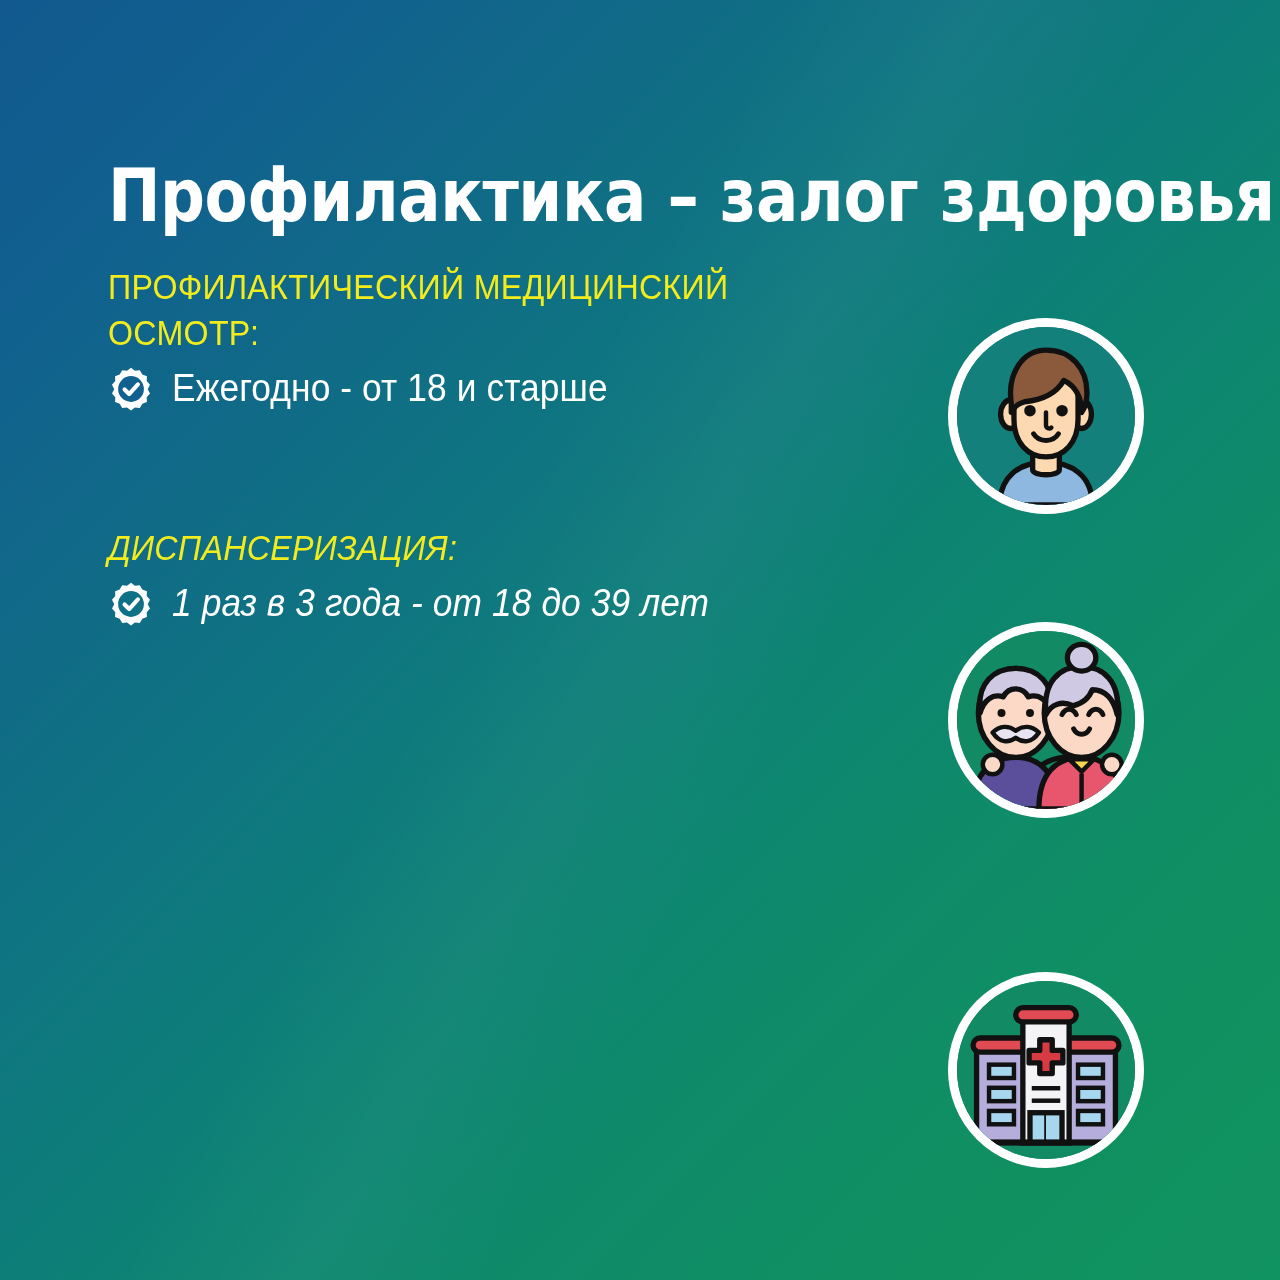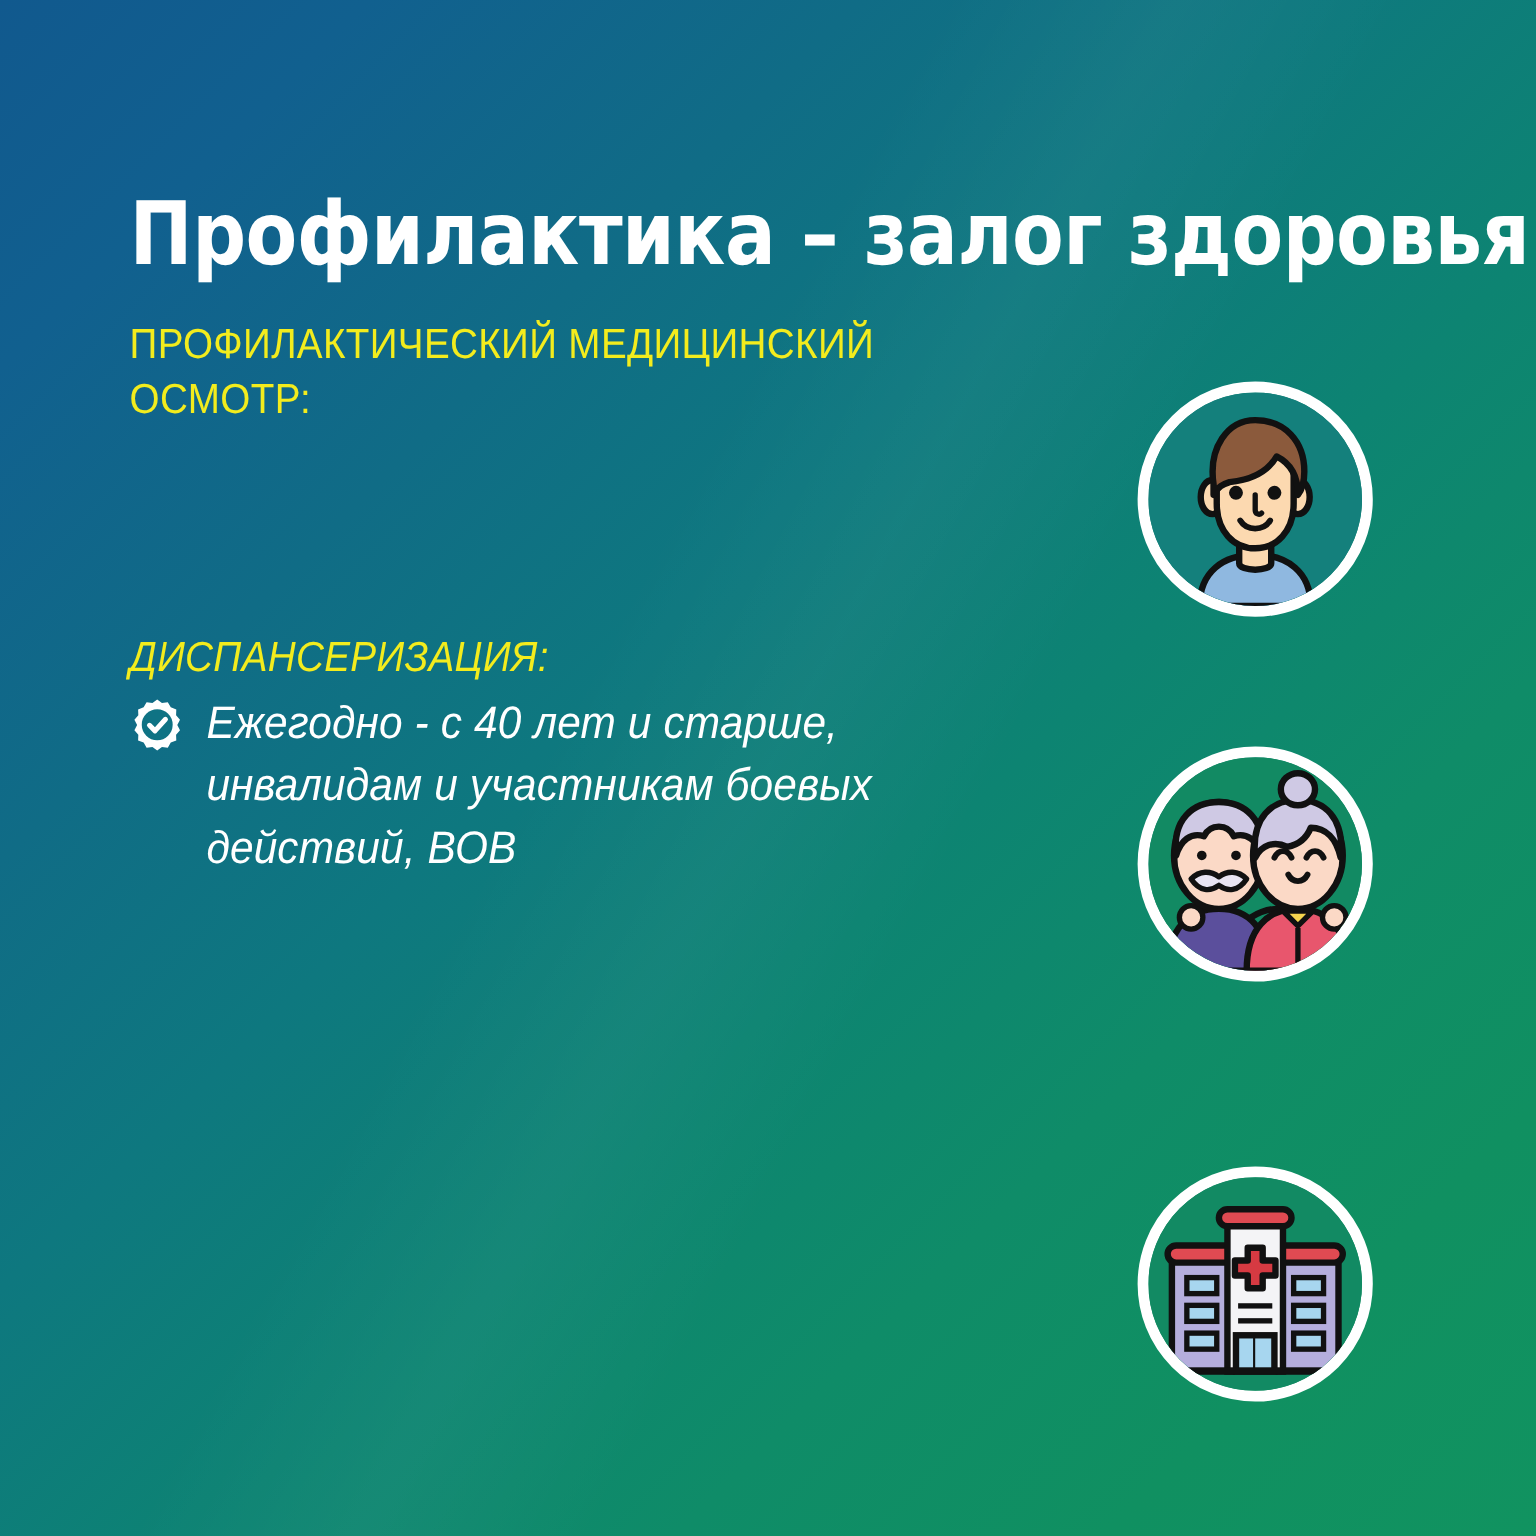--- a/index.html
+++ b/index.html
@@ -130,42 +130,54 @@
 <div id="poster">
 
   <h1 class="title">Профилактика – залог здоровья!</h1>
 
   <div class="content">
 
     <div class="section" id="section-0">
       <div class="section-heading">ПРОФИЛАКТИЧЕСКИЙ МЕДИЦИНСКИЙ
 ОСМОТР:</div>
 
-    </div>
-
-    <div class="section" id="section-1">
-      <div class="section-heading">ДИСПАНСЕРИЗАЦИЯ:</div>
-
-
       <div class="bullet-row">
         <span class="bullet-icon">
           <svg viewBox="0 0 100 100" aria-hidden="true">
             <path fill="#ffffff" d="M50 4 L58.6 10.3 L69.2 9.2 L74.6 18.4 L84.6 22.1 L84.2 32.8
                      L91.3 40.8 L86.4 50.3 L91.3 59.8 L84.2 67.8 L84.6 78.5 L74.6 82.2
                      L69.2 91.4 L58.6 90.3 L50 96.6 L41.4 90.3 L30.8 91.4 L25.4 82.2
                      L15.4 78.5 L15.8 67.8 L8.7 59.8 L13.6 50.3 L8.7 40.8 L15.8 32.8
                      L15.4 22.1 L25.4 18.4 L30.8 9.2 L41.4 10.3 Z"></path>
-            <circle cx="50" cy="50" r="28" fill="#0f7384"></circle>
+            <circle cx="50" cy="50" r="28" fill="#11608f"></circle>
             <path d="M36 51 L46 61 L65 40" fill="none" stroke="#ffffff" stroke-width="9" stroke-linecap="round" stroke-linejoin="round"></path>
           </svg>
         </span>
-        <span class="bullet-text">Ежегодно - с 40 лет и старше,
-инвалидам и участникам боевых
-действий, ВОВ</span>
+        <span class="bullet-text">Ежегодно - от 18 и старше</span>
       </div>
+    </div>
+
+    <div class="section" id="section-1">
+      <div class="section-heading">ДИСПАНСЕРИЗАЦИЯ:</div>
+
+      <div class="bullet-row">
+        <span class="bullet-icon">
+          <svg viewBox="0 0 100 100" aria-hidden="true">
+            <path fill="#ffffff" d="M50 4 L58.6 10.3 L69.2 9.2 L74.6 18.4 L84.6 22.1 L84.2 32.8
+                     L91.3 40.8 L86.4 50.3 L91.3 59.8 L84.2 67.8 L84.6 78.5 L74.6 82.2
+                     L69.2 91.4 L58.6 90.3 L50 96.6 L41.4 90.3 L30.8 91.4 L25.4 82.2
+                     L15.4 78.5 L15.8 67.8 L8.7 59.8 L13.6 50.3 L8.7 40.8 L15.8 32.8
+                     L15.4 22.1 L25.4 18.4 L30.8 9.2 L41.4 10.3 Z"></path>
+            <circle cx="50" cy="50" r="28" fill="#0f7186"></circle>
+            <path d="M36 51 L46 61 L65 40" fill="none" stroke="#ffffff" stroke-width="9" stroke-linecap="round" stroke-linejoin="round"></path>
+          </svg>
+        </span>
+        <span class="bullet-text">1 раз в 3 года - от 18 до 39 лет</span>
+      </div>
+
     </div>
 
 
   </div>
 
   <div class="badge" id="badge-person">
     <svg viewBox="0 0 200 200" aria-hidden="true">
       <rect width="200" height="200" fill="#14807c"></rect>
 
       <path d="M48 200 C48 168 70 152 100 152 C130 152 152 168 152 200 Z" fill="#8fb8e0" stroke="#111111" stroke-width="6" stroke-linejoin="round"></path>

